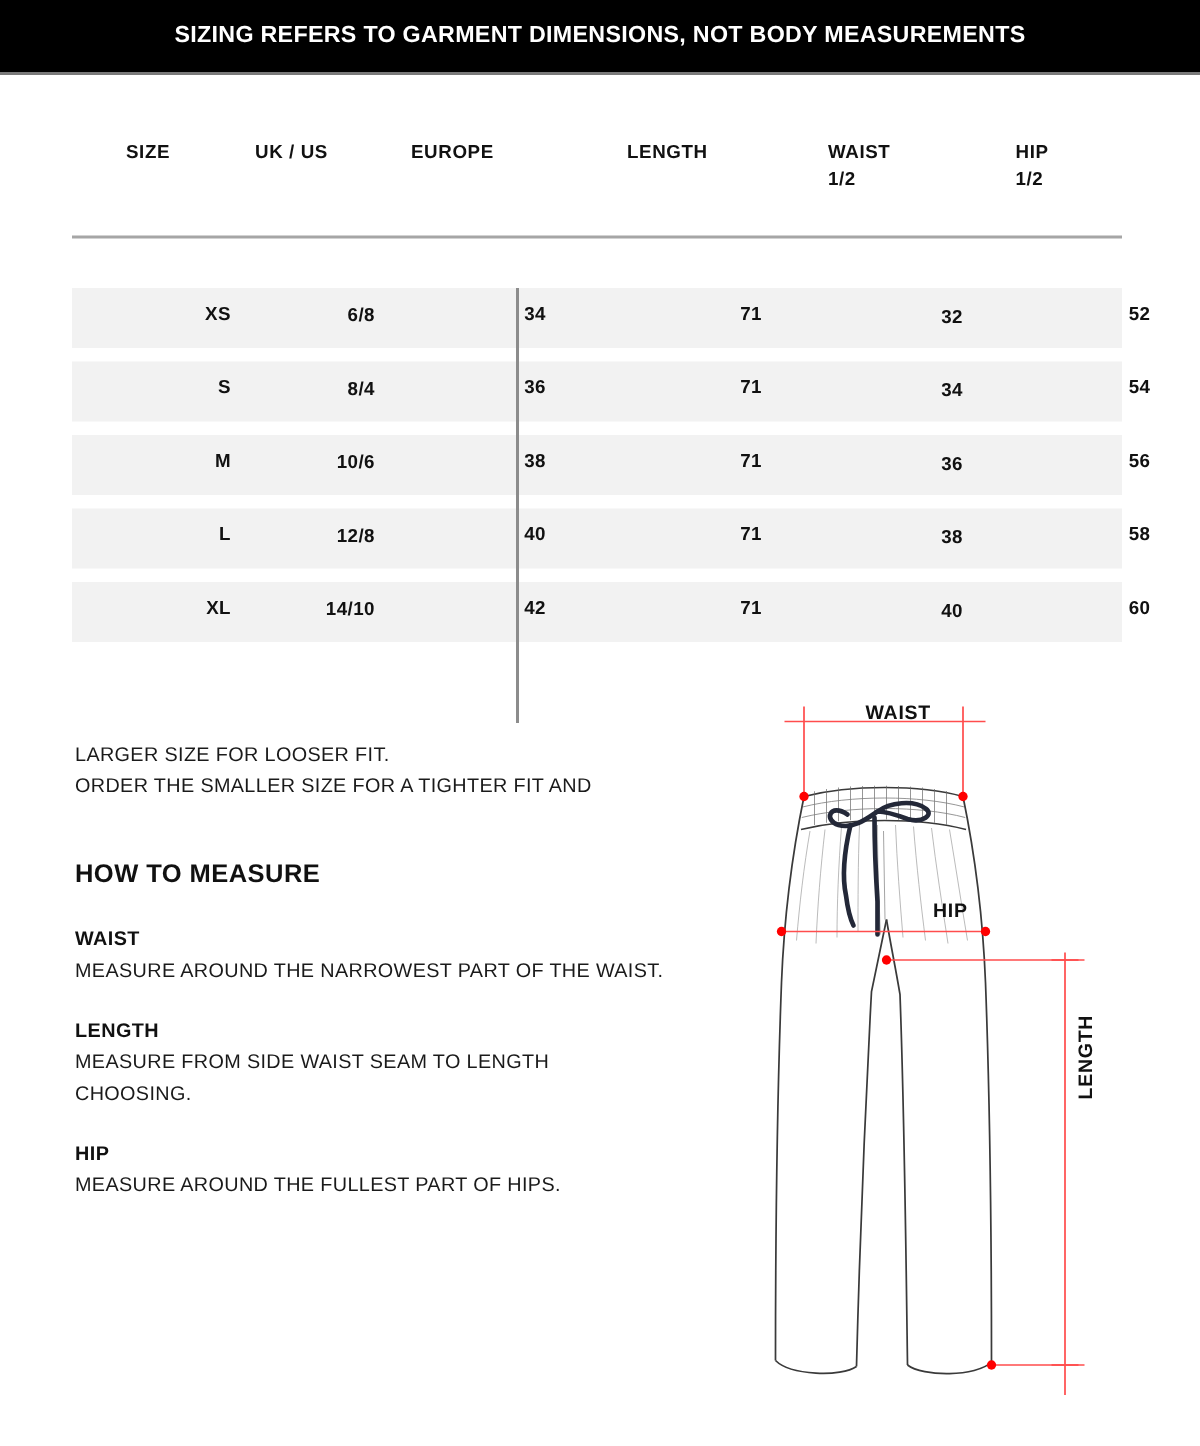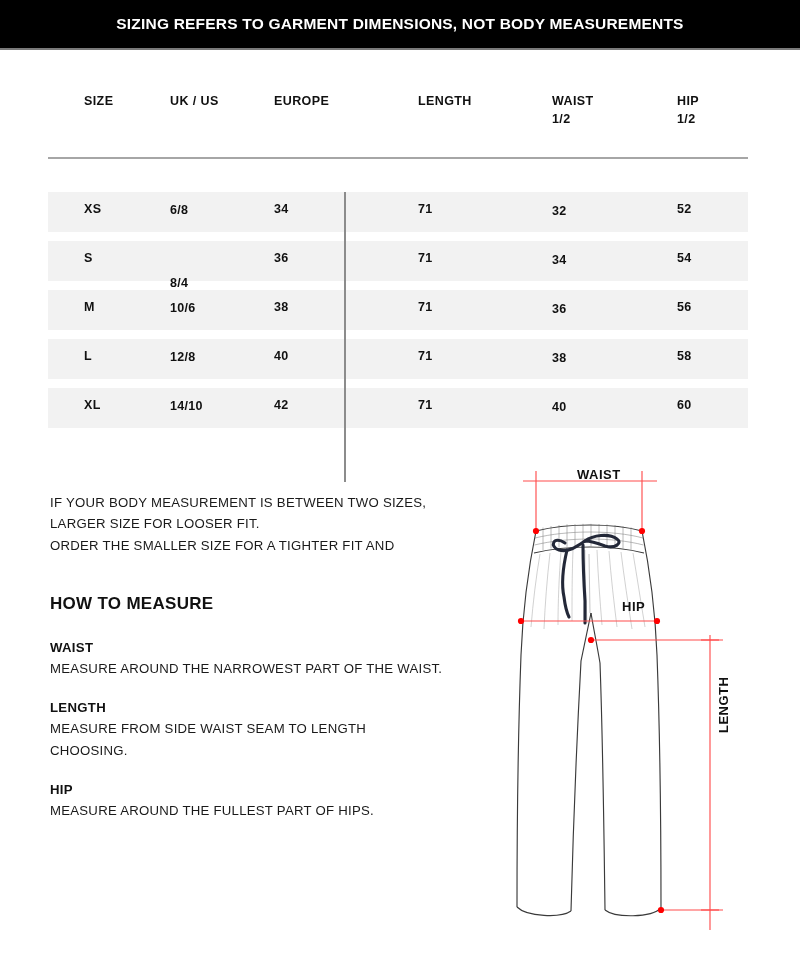--- a/index.html
+++ b/index.html
@@ -86,21 +86,21 @@
     left: 0;
     width: 700px;
     height: 40px;
     background: #f2f2f2;
   }
   .td {
     position: absolute;
     font-size: 12.5px;
     font-weight: bold;
     color: #111111;
-    text-align: left;
+    text-align: right;
     letter-spacing: 0.3px;
     white-space: nowrap;
   }
 
   
   .copy {
     position: absolute;
     left: 50px; top: 466px;
     width: 430px;
   }
@@ -178,21 +178,21 @@
       <div class="vdivider"></div>
     <div class="trow" style="top: 0px;"></div>
         <div class="td" style="left: 36px; width: 70px; top: 10px;">XS</div>
         <div class="td" style="left: 122px; width: 80px; top: 11px;">6/8</div>
         <div class="td" style="left: 226px; width: 90px; top: 10px;">34</div>
         <div class="td" style="left: 370px; width: 90px; top: 10px;">71</div>
         <div class="td" style="left: 504px; width: 90px; top: 12px;">32</div>
         <div class="td" style="left: 629px; width: 90px; top: 10px;">52</div>
         <div class="trow" style="top: 49px;"></div>
         <div class="td" style="left: 36px; width: 70px; top: 59px;">S</div>
-        <div class="td" style="left: 122px; width: 80px; top: 60px; margin-top: 24px;">8/4</div>
+        <div class="td" style="left: 122px; width: 80px; top: 60px;">8/4</div>
         <div class="td" style="left: 226px; width: 90px; top: 59px;">36</div>
         <div class="td" style="left: 370px; width: 90px; top: 59px;">71</div>
         <div class="td" style="left: 504px; width: 90px; top: 61px;">34</div>
         <div class="td" style="left: 629px; width: 90px; top: 59px;">54</div>
         <div class="trow" style="top: 98px;"></div>
         <div class="td" style="left: 36px; width: 70px; top: 108px;">M</div>
         <div class="td" style="left: 122px; width: 80px; top: 109px;">10/6</div>
         <div class="td" style="left: 226px; width: 90px; top: 108px;">38</div>
         <div class="td" style="left: 370px; width: 90px; top: 108px;">71</div>
         <div class="td" style="left: 504px; width: 90px; top: 110px;">36</div>
@@ -210,21 +210,20 @@
         <div class="td" style="left: 226px; width: 90px; top: 206px;">42</div>
         <div class="td" style="left: 370px; width: 90px; top: 206px;">71</div>
         <div class="td" style="left: 504px; width: 90px; top: 208px;">40</div>
         <div class="td" style="left: 629px; width: 90px; top: 206px;">60</div>
       </div>
   </div>
 
   <div class="copy">
     <div class="gap-a"></div>
     <div class="p-body">
-      <div>IF YOUR BODY MEASUREMENT IS BETWEEN TWO SIZES,</div>
       <div>LARGER SIZE FOR LOOSER FIT.</div>
       <div>ORDER THE SMALLER SIZE FOR A TIGHTER FIT AND</div>
     </div>
     <div class="gap-b"></div>
     <div class="h-section">HOW TO MEASURE</div>
     <div class="gap-c"></div>
 
     <div>
       <div class="h-sub">WAIST</div>
       <div class="p-body">MEASURE AROUND THE NARROWEST PART OF THE WAIST.</div>

